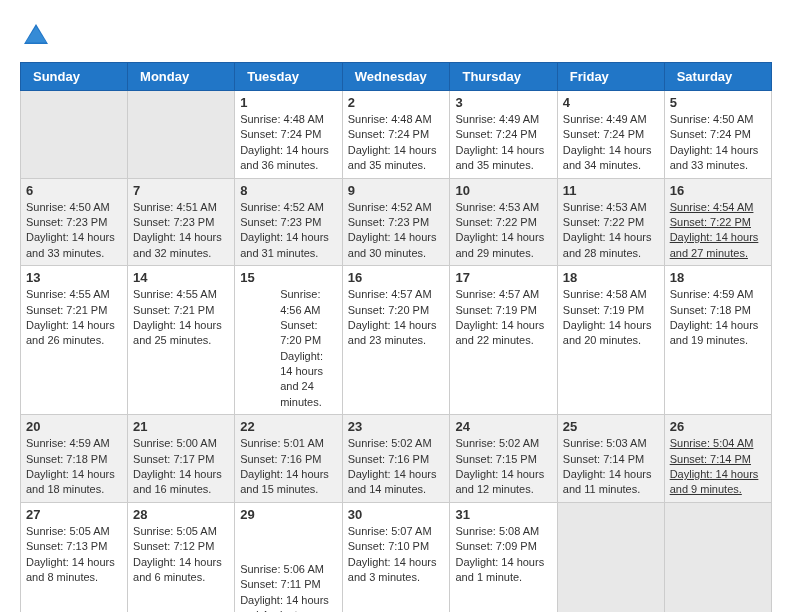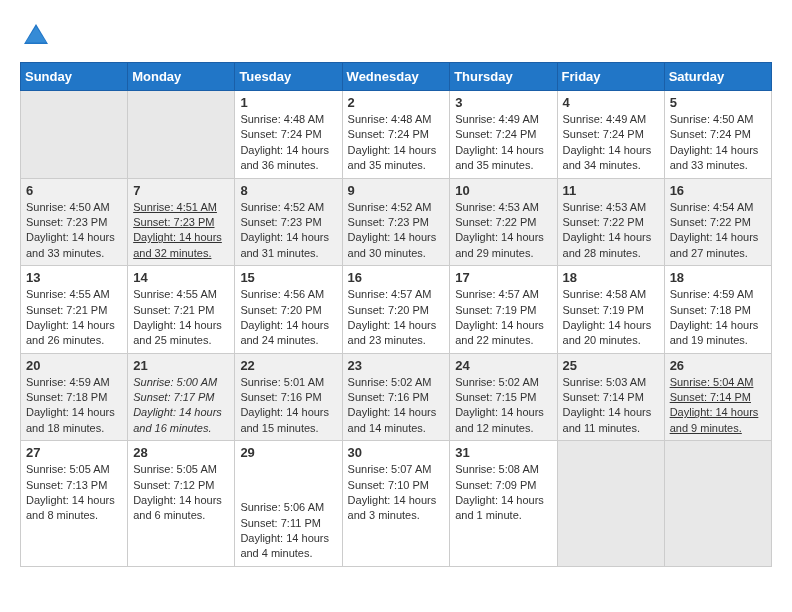--- a/index.html
+++ b/index.html
@@ -53,21 +53,21 @@
       color: #333;
     }
     table {
       width: 100%;
       border-collapse: collapse;
       font-size: 11px;
     }
     thead tr th {
       background-color: #2176c7;
       color: #fff;
-      padding: 6px 4px;
+      padding: 6px 12px;
       text-align: left;
       font-size: 13px;
       font-weight: bold;
       border: 1px solid #1a5fa8;
     }
     tbody tr td {
       border: 1px solid #ccc;
       padding: 4px 5px;
       vertical-align: top;
       width: 108px;
@@ -164,21 +164,21 @@
       </tr>
       <tr>
         <td>
           <span class="day-number">6</span>
           <div class="day-info" style="white-space: pre-line;">Sunrise: 4:50 AM
 Sunset: 7:23 PM
 Daylight: 14 hours and 33 minutes.</div>
         </td>
         <td>
           <span class="day-number">7</span>
-          <div class="day-info" style="white-space: pre-line; text-decoration: underline;">Sunrise: 4:51 AM
+          <div class="day-info" style="white-space: pre-line;">Sunrise: 4:51 AM
 Sunset: 7:23 PM
 Daylight: 14 hours and 32 minutes.</div>
         </td>
         <td>
           <span class="day-number">8</span>
           <div class="day-info" style="white-space: pre-line;">Sunrise: 4:52 AM
 Sunset: 7:23 PM
 Daylight: 14 hours and 31 minutes.</div>
         </td>
         <td>
@@ -194,41 +194,41 @@
 Daylight: 14 hours and 29 minutes.</div>
         </td>
         <td>
           <span class="day-number">11</span>
           <div class="day-info" style="white-space: pre-line;">Sunrise: 4:53 AM
 Sunset: 7:22 PM
 Daylight: 14 hours and 28 minutes.</div>
         </td>
         <td>
           <span class="day-number">16</span>
-          <div class="day-info" style="white-space: pre-line;">Sunrise: 4:54 AM
+          <div class="day-info" style="white-space: pre-line; text-decoration: underline;">Sunrise: 4:54 AM
 Sunset: 7:22 PM
 Daylight: 14 hours and 27 minutes.</div>
         </td>
       </tr>
       <tr>
         <td>
           <span class="day-number">13</span>
           <div class="day-info" style="white-space: pre-line;">Sunrise: 4:55 AM
 Sunset: 7:21 PM
 Daylight: 14 hours and 26 minutes.</div>
         </td>
         <td>
           <span class="day-number">14</span>
           <div class="day-info" style="white-space: pre-line;">Sunrise: 4:55 AM
 Sunset: 7:21 PM
 Daylight: 14 hours and 25 minutes.</div>
         </td>
         <td>
           <span class="day-number">15</span>
-          <div class="day-info" style="white-space: pre-line;">Sunrise: 4:56 AM
+          <div class="day-info" style="white-space: pre-line; margin-left: 40px;">Sunrise: 4:56 AM
 Sunset: 7:20 PM
 Daylight: 14 hours and 24 minutes.</div>
         </td>
         <td>
           <span class="day-number">16</span>
           <div class="day-info" style="white-space: pre-line;">Sunrise: 4:57 AM
 Sunset: 7:20 PM
 Daylight: 14 hours and 23 minutes.</div>
         </td>
         <td>
@@ -252,21 +252,21 @@
       </tr>
       <tr>
         <td>
           <span class="day-number">20</span>
           <div class="day-info" style="white-space: pre-line;">Sunrise: 4:59 AM
 Sunset: 7:18 PM
 Daylight: 14 hours and 18 minutes.</div>
         </td>
         <td>
           <span class="day-number">21</span>
-          <div class="day-info" style="white-space: pre-line; font-style: italic;">Sunrise: 5:00 AM
+          <div class="day-info" style="white-space: pre-line;">Sunrise: 5:00 AM
 Sunset: 7:17 PM
 Daylight: 14 hours and 16 minutes.</div>
         </td>
         <td>
           <span class="day-number">22</span>
           <div class="day-info" style="white-space: pre-line;">Sunrise: 5:01 AM
 Sunset: 7:16 PM
 Daylight: 14 hours and 15 minutes.</div>
         </td>
         <td>

